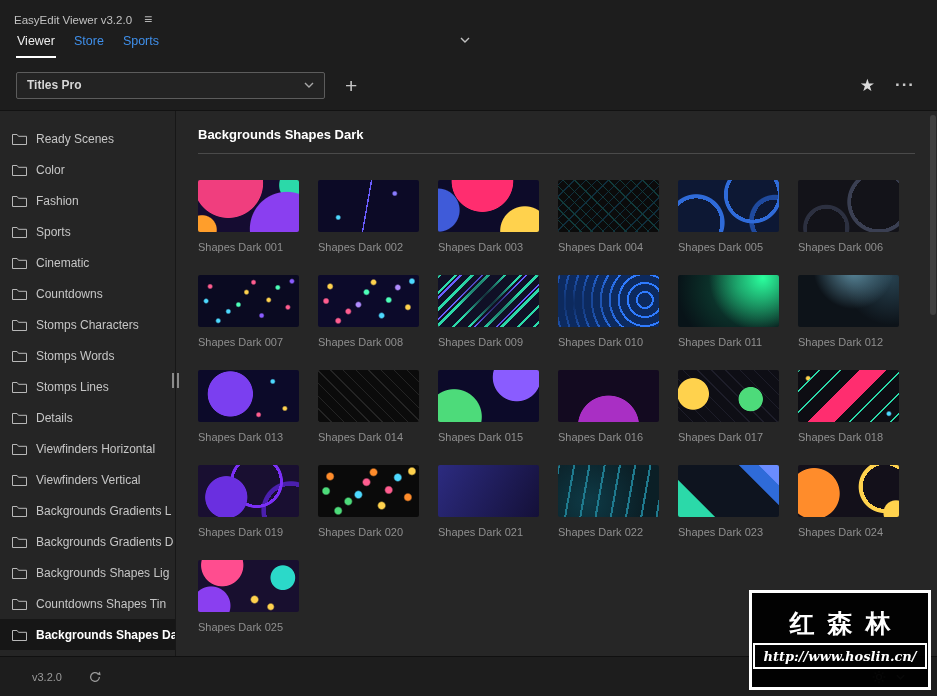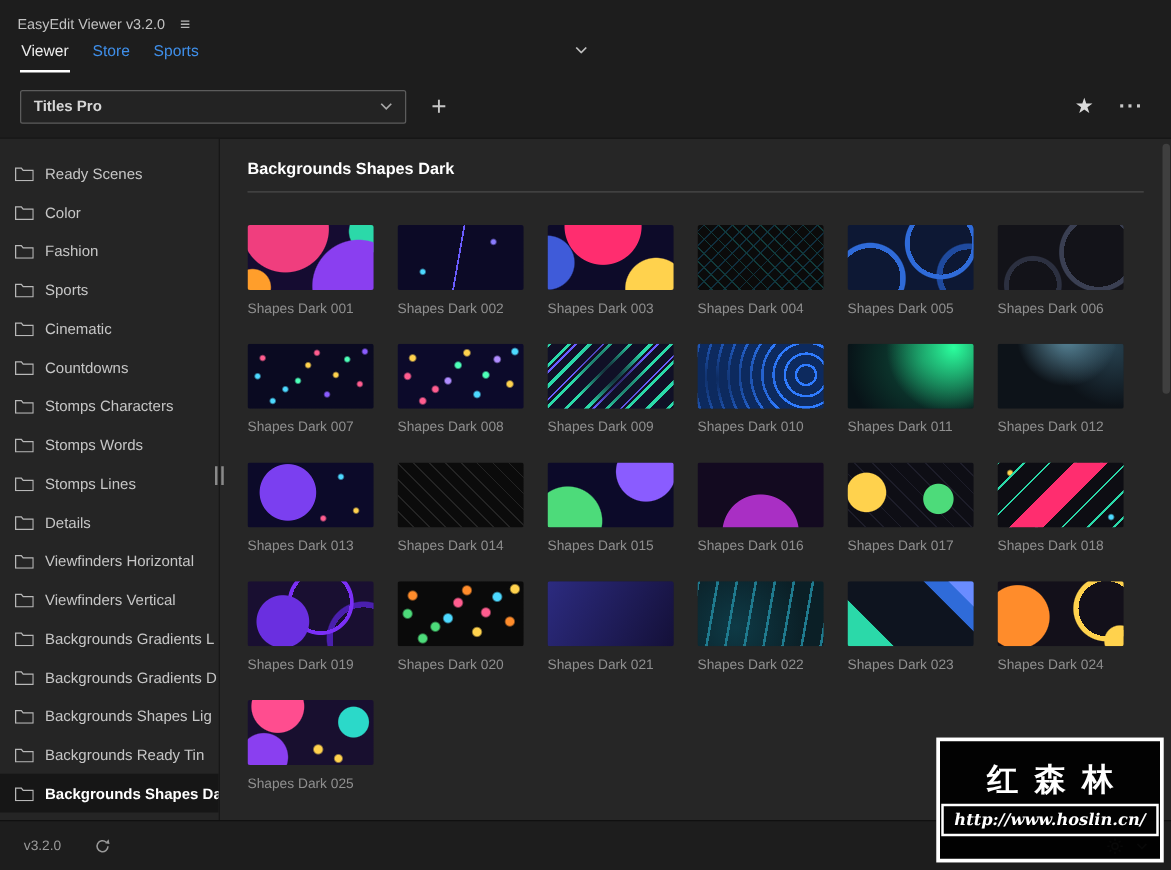--- a/index.html
+++ b/index.html
@@ -53,21 +53,21 @@
 
   .grid { margin-top: 26px; display: grid; grid-template-columns: repeat(6, 101px); column-gap: 19px; row-gap: 22px; }
   .cell { width: 90px; cursor: pointer; }
   .thumb { width: 101px; height: 52px; border-radius: 2px; background: #111; }
   .cap { margin-top: 9px; font-size: 11px; color: #8f8f8f; white-space: nowrap; overflow: hidden; }
 
   .v-scroll { position: absolute; right: 1px; top: 4px; bottom: 4px; width: 6px; }
   .v-scroll .thumb-bar { width: 6px; height: 200px; background: #3f3f3f; border-radius: 3px; cursor: pointer; }
 
   
-  .statusbar { position: absolute; left: 0; right: 0; bottom: 0; height: 40px; background: #1d1d1d; border-top: 1px solid #101010; display: flex; align-items: center; padding: 0 19px; font-size: 11px; color: #9a9a9a; }
+  .statusbar { position: absolute; left: 0; right: 0; bottom: 0; height: 40px; background: #1d1d1d; border-top: 1px solid #101010; display: flex; align-items: center; padding: 0 32px; font-size: 11px; color: #9a9a9a; }
   .statusbar .ver { margin-right: 26px; }
   .statusbar .right { margin-left: auto; display: flex; align-items: center; gap: 10px; }
   .icon-btn { cursor: pointer; display: flex; align-items: center; }
 
   
   .watermark {
     position: absolute; right: 6px; bottom: 6px; width: 182px; height: 100px;
     background: rgba(0,0,0,0.95); border: 3px solid #ffffff; z-index: 10;
     display: flex; flex-direction: column; align-items: center; justify-content: center; gap: 7px;
   }
@@ -230,21 +230,21 @@
       </svg>
     </span>
     <span class="side-label">Backgrounds Shapes Lig</span>
   </div>
       <div class="side-item">
     <span class="folder">
       <svg width="15" height="12" viewBox="0 0 15 12">
         <path d="M0.5 1.5 h4.6 l1.4 1.8 h8 v8.2 h-14 z" fill="none" stroke="#b8b8b8" stroke-width="1"></path>
       </svg>
     </span>
-    <span class="side-label">Backgrounds Ready Tin</span>
+    <span class="side-label">Countdowns Shapes Tin</span>
   </div>
       <div class="side-item selected">
     <span class="folder">
       <svg width="15" height="12" viewBox="0 0 15 12">
         <path d="M0.5 1.5 h4.6 l1.4 1.8 h8 v8.2 h-14 z" fill="none" stroke="#b8b8b8" stroke-width="1"></path>
       </svg>
     </span>
     <span class="side-label">Backgrounds Shapes Dar</span>
   </div>
     </div>

